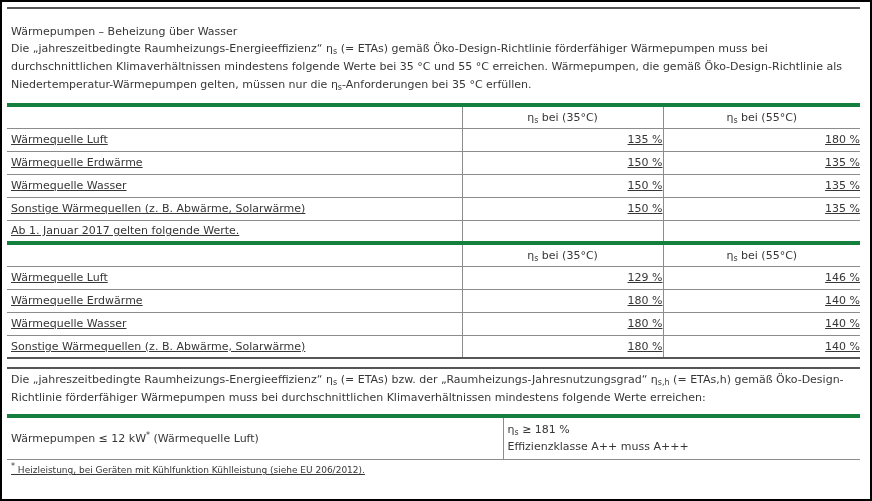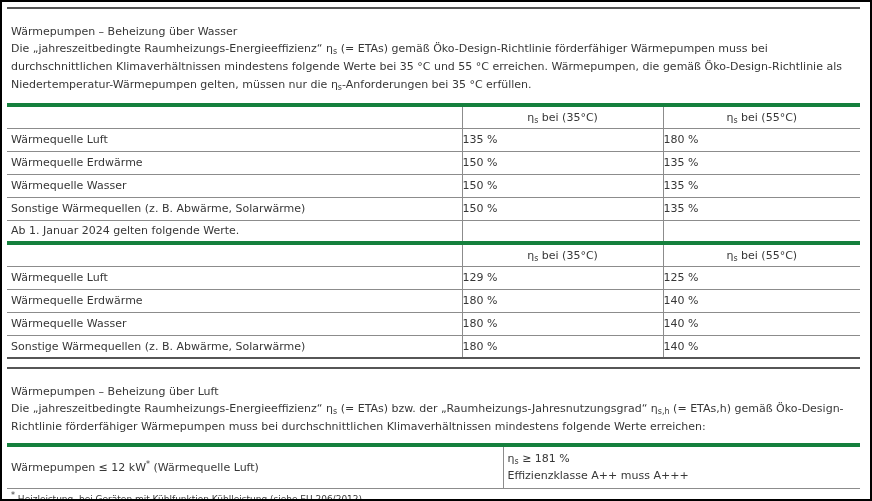--- a/index.html
+++ b/index.html
@@ -12,31 +12,31 @@
     color: #373737;
     overflow: hidden;
   }
   .page { padding: 5px 10px 0 5px; }
   table { border-collapse: collapse; width: 100%; table-layout: fixed; }
   td { vertical-align: middle; }
 
   
   .t-water { border-top: 2px solid #565656; border-bottom: 2px solid #565656; }
   .t-air   { border-top: 2px solid #565656; margin-top: 8px; }
-  .bt1 td { border-top: 1px solid #8c8c8c; }
+  .bt1 td { border-top: 1px solid #8c8c8c; text-decoration: underline; }
   .bt2 td { border-top: 4px solid #15803d; }
   td.vl { border-left: 1px solid #8c8c8c; }
 
   
   .row-heading td { height: 23px; padding: 16px 4px 0 4px; }
   .row-para td { padding: 2px 4px 9px 4px; line-height: 18px; }
   .row-colhead td { height: 23px; text-align: center; }
   .row-data td { height: 23px; }
   .row-data td.label-cell { padding-left: 4px; }
-  .row-data td.value-cell { text-align: left; margin-left: 28px; }
+  .row-data td.value-cell { text-align: right; margin-left: 28px; }
   .row-note td { height: 23px; }
   .row-note td.label-cell { padding-left: 4px; }
 
   
   .t-air .row-heading td { height: 22px; }
   .t-air .row-para td { padding-bottom: 7px; }
   .air-row td { padding: 3px 4px; line-height: 17px; vertical-align: middle; }
   .air-row.tall td { height: 43px; }
   .air-row.short td { height: 22px; }
   .row-footnote td { height: 22px; padding-left: 4px; font-size: 9px; vertical-align: middle; }
@@ -81,33 +81,33 @@
       <td class="label-cell">Wärmequelle Wasser</td>
       <td class="value-cell vl">150 %</td>
       <td class="value-cell vl">135 %</td>
     </tr>
     <tr class="row-data bt1">
       <td class="label-cell">Sonstige Wärmequellen (z. B. Abwärme, Solarwärme)</td>
       <td class="value-cell vl">150 %</td>
       <td class="value-cell vl">135 %</td>
     </tr>
     <tr class="row-note bt1">
-      <td class="label-cell">Ab 1. Januar 2024 gelten folgende Werte.</td>
+      <td class="label-cell">Ab 1. Januar 2017 gelten folgende Werte.</td>
       <td class="vl"></td>
       <td class="vl"></td>
     </tr>
     <tr class="row-colhead bt2">
       <td></td>
       <td class="vl">η<sub>s</sub> bei (35°C)</td>
       <td class="vl">η<sub>s</sub> bei (55°C)</td>
     </tr>
     <tr class="row-data bt1">
       <td class="label-cell">Wärmequelle Luft</td>
       <td class="value-cell vl">129 %</td>
-      <td class="value-cell vl">125 %</td>
+      <td class="value-cell vl">146 %</td>
     </tr>
     <tr class="row-data bt1">
       <td class="label-cell">Wärmequelle Erdwärme</td>
       <td class="value-cell vl">180 %</td>
       <td class="value-cell vl">140 %</td>
     </tr>
     <tr class="row-data bt1">
       <td class="label-cell">Wärmequelle Wasser</td>
       <td class="value-cell vl">180 %</td>
       <td class="value-cell vl">140 %</td>
@@ -119,23 +119,20 @@
     </tr>
   </tbody>
     </table>
 
   <table class="t-air">
     <colgroup>
       <col style="width:496px">
         <col>
     </colgroup>
     <tbody>
-        <tr class="row-heading">
-      <td colspan="2">Wärmepumpen – Beheizung über Luft</td>
-    </tr>
     <tr class="row-para">
       <td colspan="2">Die „jahreszeitbedingte Raumheizungs-Energieeffizienz“ η<sub>s</sub> (= ETAs) bzw. der „Raumheizungs-Jahresnutzungsgrad“ η<sub>s,h</sub> (= ETAs,h) gemäß Öko-Design-Richtlinie förderfähiger Wärmepumpen muss bei durchschnittlichen Klimaverhältnissen mindestens folgende Werte erreichen:</td>
     </tr>
     <tr class="air-row tall bt2">
       <td>Wärmepumpen ≤ 12 kW<sup>*</sup> (Wärmequelle Luft)</td>
       <td class="vl">
         <div>η<sub>s</sub> ≥ 181 %</div>
         <div>Effizienzklasse A++ muss A+++</div>
       </td>
     </tr>

